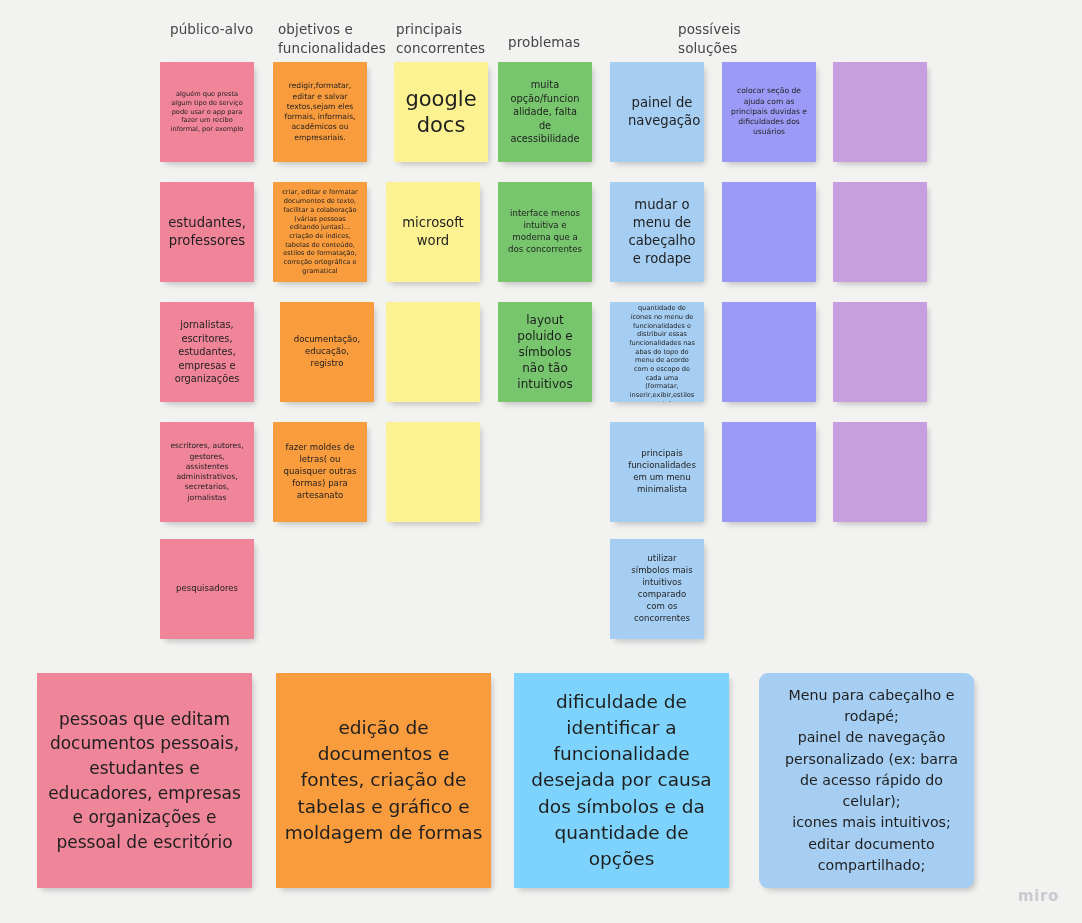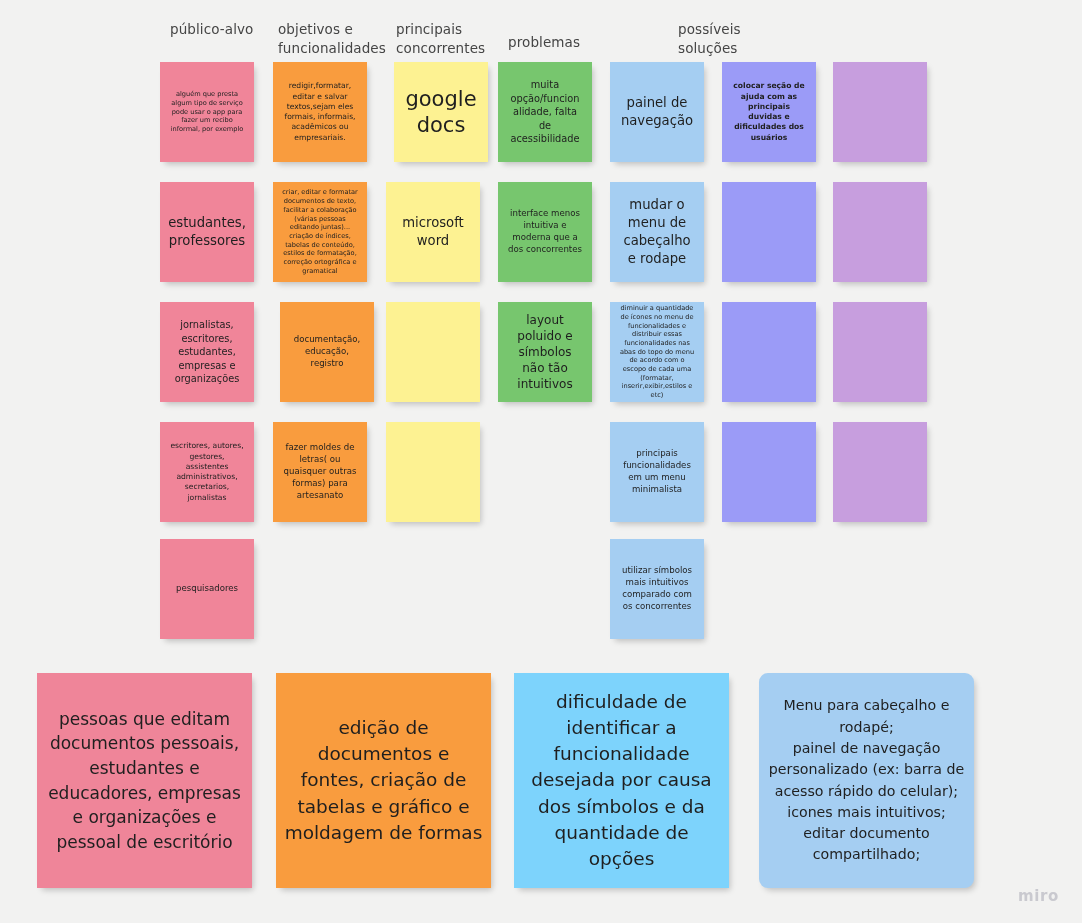--- a/index.html
+++ b/index.html
@@ -40,22 +40,22 @@
 
   
   .sm{width:94px;height:100px;}
   .lg{width:215px;height:215px;}
 
   
   .c-pink{background:#f08599;}
   .c-orange{background:#f99c3e;}
   .c-yellow{background:#fdf292;}
   .c-green{background:#77c66e;}
-  .c-blue{background:#a5cef2;}
-  .c-violet{background:#9b9bf7;font-weight:bold;}
+  .c-blue{background:#a5cef2;padding-left:18px;}
+  .c-violet{background:#9b9bf7;}
   .c-purple{background:#c79ede;}
 
   .c-pink.lg{background:#ef8599;}
   .c-orange.lg{background:#f99c3e;}
   .c-green.lg{background:#7dd3fc;}
   .c-blue.lg{background:#a5cef2;}
 
   
   .fs-7{font-size:6.6px;line-height:1.32;}
   .fs-8{font-size:7.6px;line-height:1.35;}

